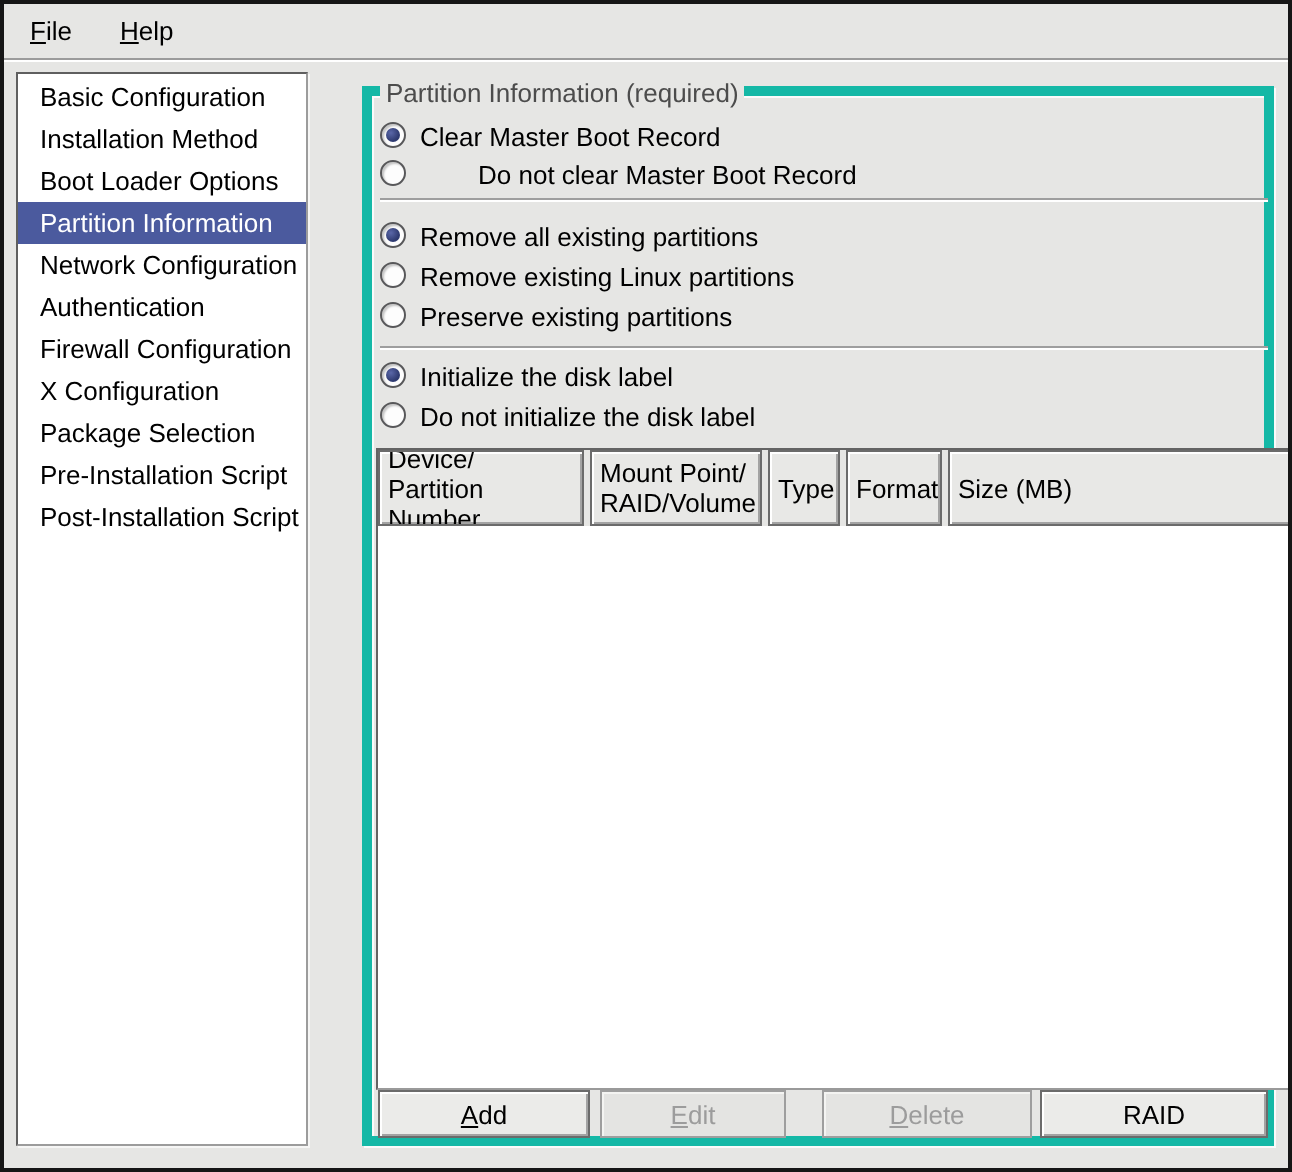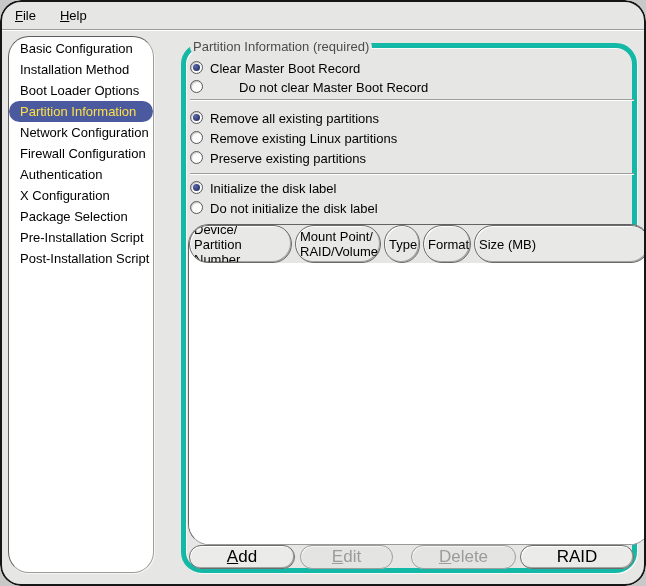--- a/index.html
+++ b/index.html
@@ -1,36 +1,36 @@
 <!DOCTYPE html>
 <html><head>
 <meta charset="utf-8">
 <style>
   html,body{margin:0;padding:0;background:#c8c8c8;}
-  *{box-sizing:border-box;border-radius:21px;}
+  *{box-sizing:border-box;}
   .window{
     position:relative;width:646px;height:586px;background:#e6e6e4;
     font-family:"Liberation Sans",sans-serif;font-size:13px;color:#000;
     overflow:hidden;
   }
   .window-border{position:absolute;inset:0;border:2px solid #161616;pointer-events:none;z-index:50;}
   
   .menubar{position:absolute;left:2px;top:2px;width:642px;height:27px;display:flex;align-items:center;padding-left:6px;gap:10px;}
   .menu-item{padding:3px 7px;cursor:default;}
   .u-first{display:inline-block;}
   .u-first::first-letter{text-decoration:underline;}
   .menu-sep{position:absolute;left:2px;top:29px;width:642px;height:1px;background:#9b9b9b;box-shadow:0 1px 0 #ffffff;}
   
   .sidebar{
     position:absolute;left:8px;top:36px;width:146px;height:537px;background:#ffffff;
     border:1px solid #5f5f5f;border-right-color:#9c9c9c;border-bottom-color:#9c9c9c;
     box-shadow:1px 1px 0 #f6f6f5;padding-top:1px;
   }
   .side-item{height:21px;line-height:21px;padding-left:11px;white-space:nowrap;overflow:hidden;}
-  .side-item.selected{background:#4b5a9e;color:#fde047;}
+  .side-item.selected{background:#4b5a9e;color:#ffffff;}
   
   .frame{
     position:absolute;left:181px;top:43px;width:456px;height:530px;
     border:5px solid #14b8a6;
     box-shadow:inset 1px 1px 0 #fafafa, 1px 1px 0 #fafafa;
   }
   .frame-title{
     position:absolute;top:-9px;left:4px;background:#e6e6e4;padding:0 3px;
     color:#4c4c4c;line-height:16px;white-space:nowrap;
   }
@@ -63,21 +63,21 @@
   .th.c2{flex:0 0 36px;}
   .th.c3{flex:0 0 48px;}
   .th.c4{flex:1 1 auto;}
   .table-body{flex:1 1 auto;background:#ffffff;}
   
   .btn{
     position:absolute;top:497px;height:24px;background:#ebebe9;
     border:1px solid #6b6b6b;
     box-shadow:inset 1px 1px 0 #ffffff, inset -1px -1px 0 #a3a3a3;
     display:flex;align-items:center;justify-content:center;
-    font-family:"Liberation Sans",sans-serif;font-size:17px;color:#000;cursor:default;
+    font-family:"Liberation Sans",sans-serif;font-size:13px;color:#000;cursor:default;
   }
   .btn.disabled{color:#9c9c9c;border-color:#9e9e9e;box-shadow:inset 1px 1px 0 #f4f4f2;background:#e4e4e2;}
 </style>
 </head>
 <body>
 
 <div class="window">
   <div class="window-border"></div>
 
   <div class="menubar">
@@ -85,22 +85,22 @@
     <span class="menu-item u-first">Help</span>
   </div>
   <div class="menu-sep"></div>
 
   <div class="sidebar">
     <div class="side-item">Basic Configuration</div>
     <div class="side-item">Installation Method</div>
     <div class="side-item">Boot Loader Options</div>
     <div class="side-item selected">Partition Information</div>
     <div class="side-item">Network Configuration</div>
+    <div class="side-item">Authentication</div>
     <div class="side-item">Firewall Configuration</div>
-    <div class="side-item">Authentication</div>
     <div class="side-item">X Configuration</div>
     <div class="side-item">Package Selection</div>
     <div class="side-item">Pre-Installation Script</div>
     <div class="side-item">Post-Installation Script</div>
   </div>
 
   <div class="frame">
     <span class="frame-title">Partition Information (required)</span>
 
     <div class="radio-row" style="top:13px;">

